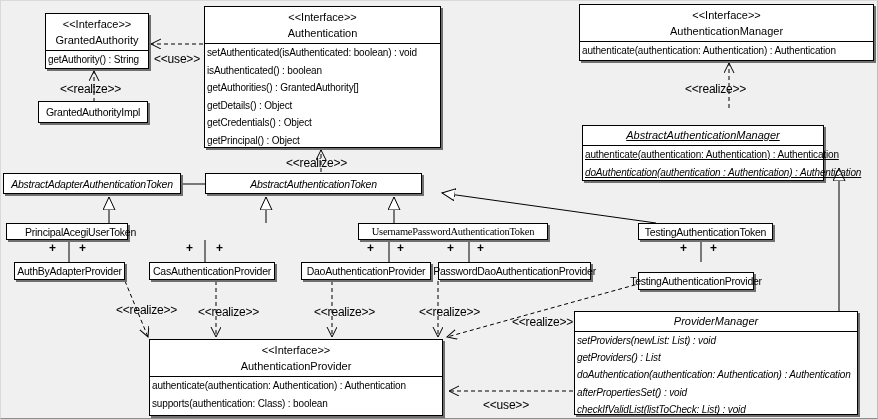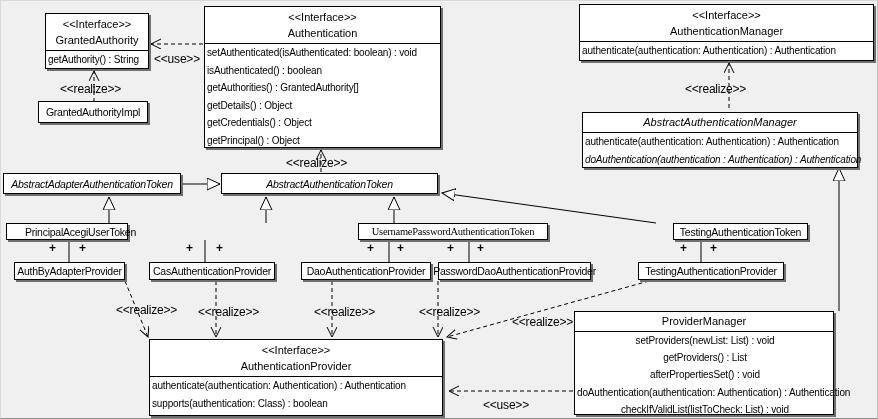--- a/index.html
+++ b/index.html
@@ -25,21 +25,21 @@
     z-index:2;
   }
   .hdr{text-align:center;border-bottom:1px solid #000;}
   .hdr .st,.hdr .nm{display:block;line-height:16px;font-size:11px;white-space:nowrap;}
   .hdr2{height:37px;padding-top:2px;box-sizing:border-box;}
   .hdr1 .nm{line-height:19px;}
   .methods .m{
     display:block;line-height:17.5px;font-size:10px;
     letter-spacing:-0.15px;padding-left:2px;white-space:nowrap;
   }
-  .pm .methods .m{line-height:17.2px;text-align:center;}
+  .pm .methods .m{line-height:17.2px;}
   .row-box{
     display:flex;align-items:center;justify-content:center;
     font-size:10.5px;letter-spacing:-0.25px;white-space:nowrap;
     text-align:center;
   }
   .it{font-style:italic;}
   .lbl{
     position:absolute;z-index:3;
     font-size:12px;letter-spacing:-0.2px;white-space:nowrap;
   }
@@ -120,84 +120,84 @@
   <div class="box" style="left:578px;top:3px;width:295px;height:57px;">
     <div class="hdr hdr2">
       <span class="st">&lt;&lt;Interface&gt;&gt;</span>
       <span class="nm">AuthenticationManager</span>
     </div>
     <div class="methods">
       <span class="m">authenticate(authentication: Authentication) : Authentication</span>
     </div>
   </div>
 
-  <div class="box" style="left:581px;top:111px;width:276px;height:56px;">
+  <div class="box" style="left:581px;top:124px;width:242px;height:56px;text-decoration:underline;">
     <div class="hdr hdr1">
       <span class="nm it">AbstractAuthenticationManager</span>
     </div>
     <div class="methods">
       <span class="m">authenticate(authentication: Authentication) : Authentication</span>
       <span class="m it">doAuthentication(authentication : Authentication) : Authentication</span>
     </div>
   </div>
 
   <div class="box row-box" style="left:2px;top:172px;width:178px;height:21px;text-align:right;">
     <span class="it">AbstractAdapterAuthenticationToken</span>
   </div>
 
-  <div class="box row-box" style="left:220px;top:172px;width:217px;height:21px;">
+  <div class="box row-box" style="left:204px;top:172px;width:217px;height:21px;">
     <span class="it">AbstractAuthenticationToken</span>
   </div>
 
   <div class="box row-box" style="left:5px;top:222px;width:122px;height:17px;padding-left:27px;">
     <span>PrincipalAcegiUserToken</span>
   </div>
   <div class="box row-box" style="left:357px;top:222px;width:190px;height:17px;font-family:Liberation Serif, serif;">
     <span>UsernamePasswordAuthenticationToken</span>
   </div>
-  <div class="box row-box" style="left:637px;top:222px;width:135px;height:17px;margin-left:35px;">
+  <div class="box row-box" style="left:637px;top:222px;width:135px;height:17px;">
     <span>TestingAuthenticationToken</span>
   </div>
 
   <div class="box row-box" style="left:13px;top:261px;width:111px;height:18px;">
     <span>AuthByAdapterProvider</span>
   </div>
   <div class="box row-box" style="left:148px;top:261px;width:126px;height:18px;">
     <span>CasAuthenticationProvider</span>
   </div>
   <div class="box row-box" style="left:300px;top:261px;width:130px;height:18px;">
     <span>DaoAuthenticationProvider</span>
   </div>
   <div class="box row-box" style="left:437px;top:261px;width:153px;height:18px;">
     <span>PasswordDaoAuthenticationProvider</span>
   </div>
-  <div class="box row-box" style="left:637px;top:261px;width:146px;height:18px;">
+  <div class="box row-box" style="left:637px;top:271px;width:116px;height:18px;">
     <span>TestingAuthenticationProvider</span>
   </div>
 
   <div class="box" style="left:148px;top:338px;width:294px;height:77px;">
     <div class="hdr hdr2">
       <span class="st">&lt;&lt;Interface&gt;&gt;</span>
       <span class="nm">AuthenticationProvider</span>
     </div>
     <div class="methods">
       <span class="m">authenticate(authentication: Authentication) : Authentication</span>
       <span class="m">supports(authentication: Class) : boolean</span>
     </div>
   </div>
 
-  <div class="box pm" style="left:573px;top:310px;width:260px;height:104px;">
+  <div class="box pm" style="left:573px;top:310px;width:284px;height:104px;font-style:italic;">
     <div class="hdr hdr1">
       <span class="nm">ProviderManager</span>
     </div>
     <div class="methods">
       <span class="m">setProviders(newList: List) : void</span>
       <span class="m">getProviders() : List</span>
+      <span class="m">doAuthentication(authentication: Authentication) : Authentication</span>
       <span class="m">afterPropertiesSet() : void</span>
-      <span class="m">doAuthentication(authentication: Authentication) : Authentication</span>
       <span class="m">checkIfValidList(listToCheck: List) : void</span>
     </div>
   </div>
 
   <span class="lbl" style="left:153px;top:51px;">&lt;&lt;use&gt;&gt;</span>
   <span class="lbl" style="left:59px;top:81px;">&lt;&lt;realize&gt;&gt;</span>
   <span class="lbl" style="left:285px;top:155px;">&lt;&lt;realize&gt;&gt;</span>
   <span class="lbl" style="left:684px;top:81px;">&lt;&lt;realize&gt;&gt;</span>
   <span class="lbl" style="left:115px;top:302px;">&lt;&lt;realize&gt;&gt;</span>
   <span class="lbl" style="left:197px;top:304px;">&lt;&lt;realize&gt;&gt;</span>

